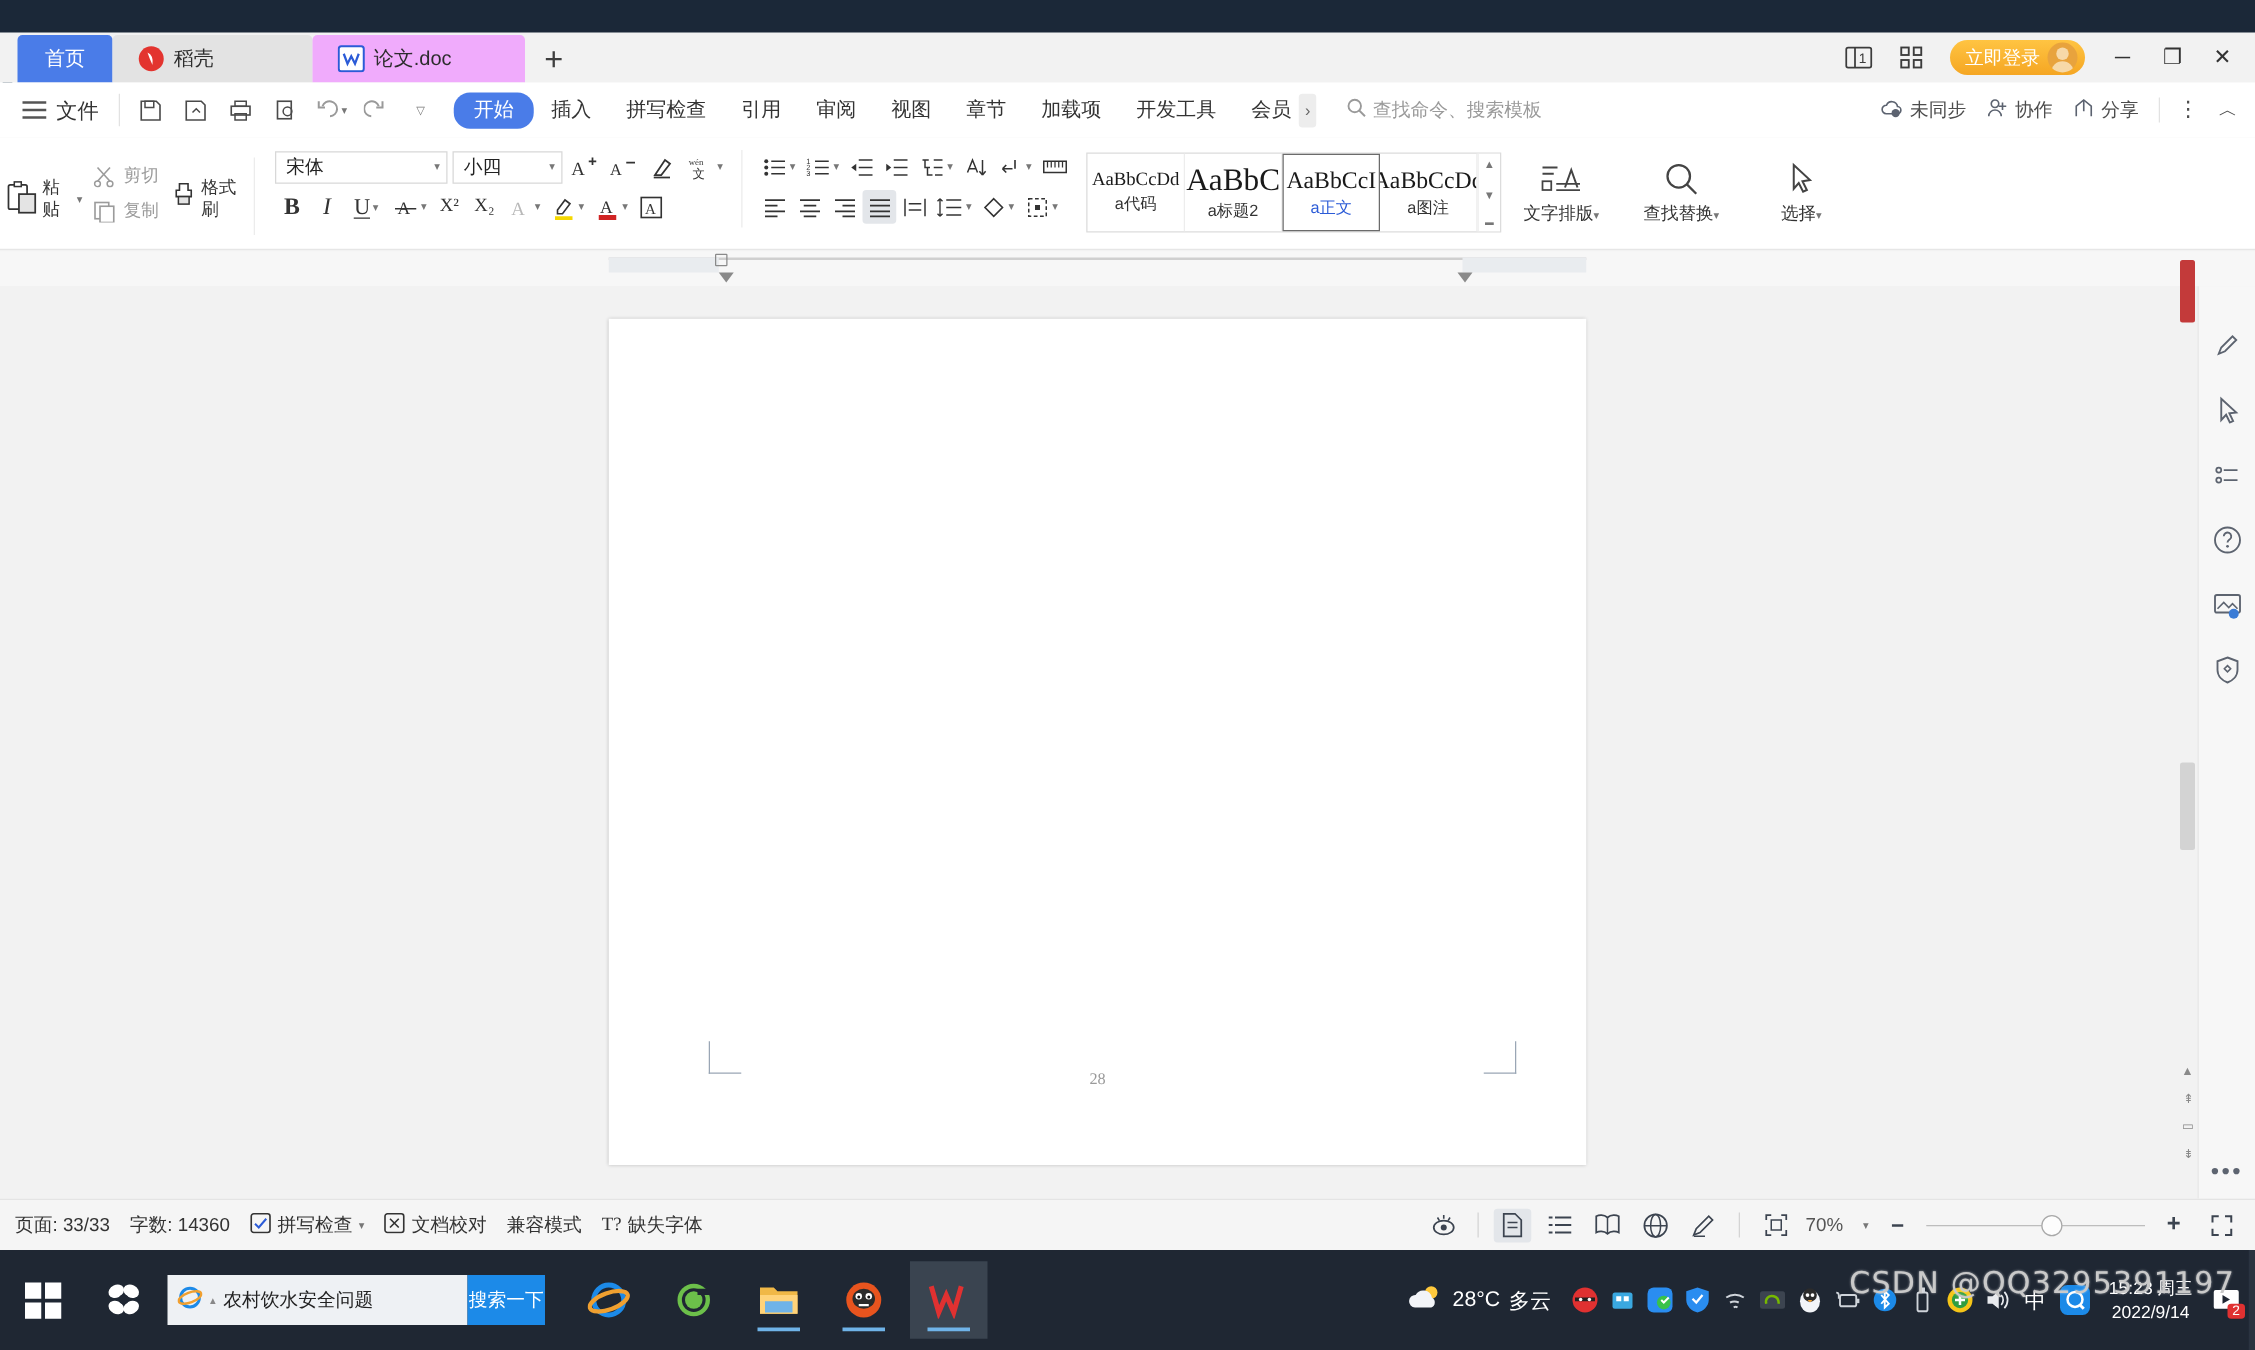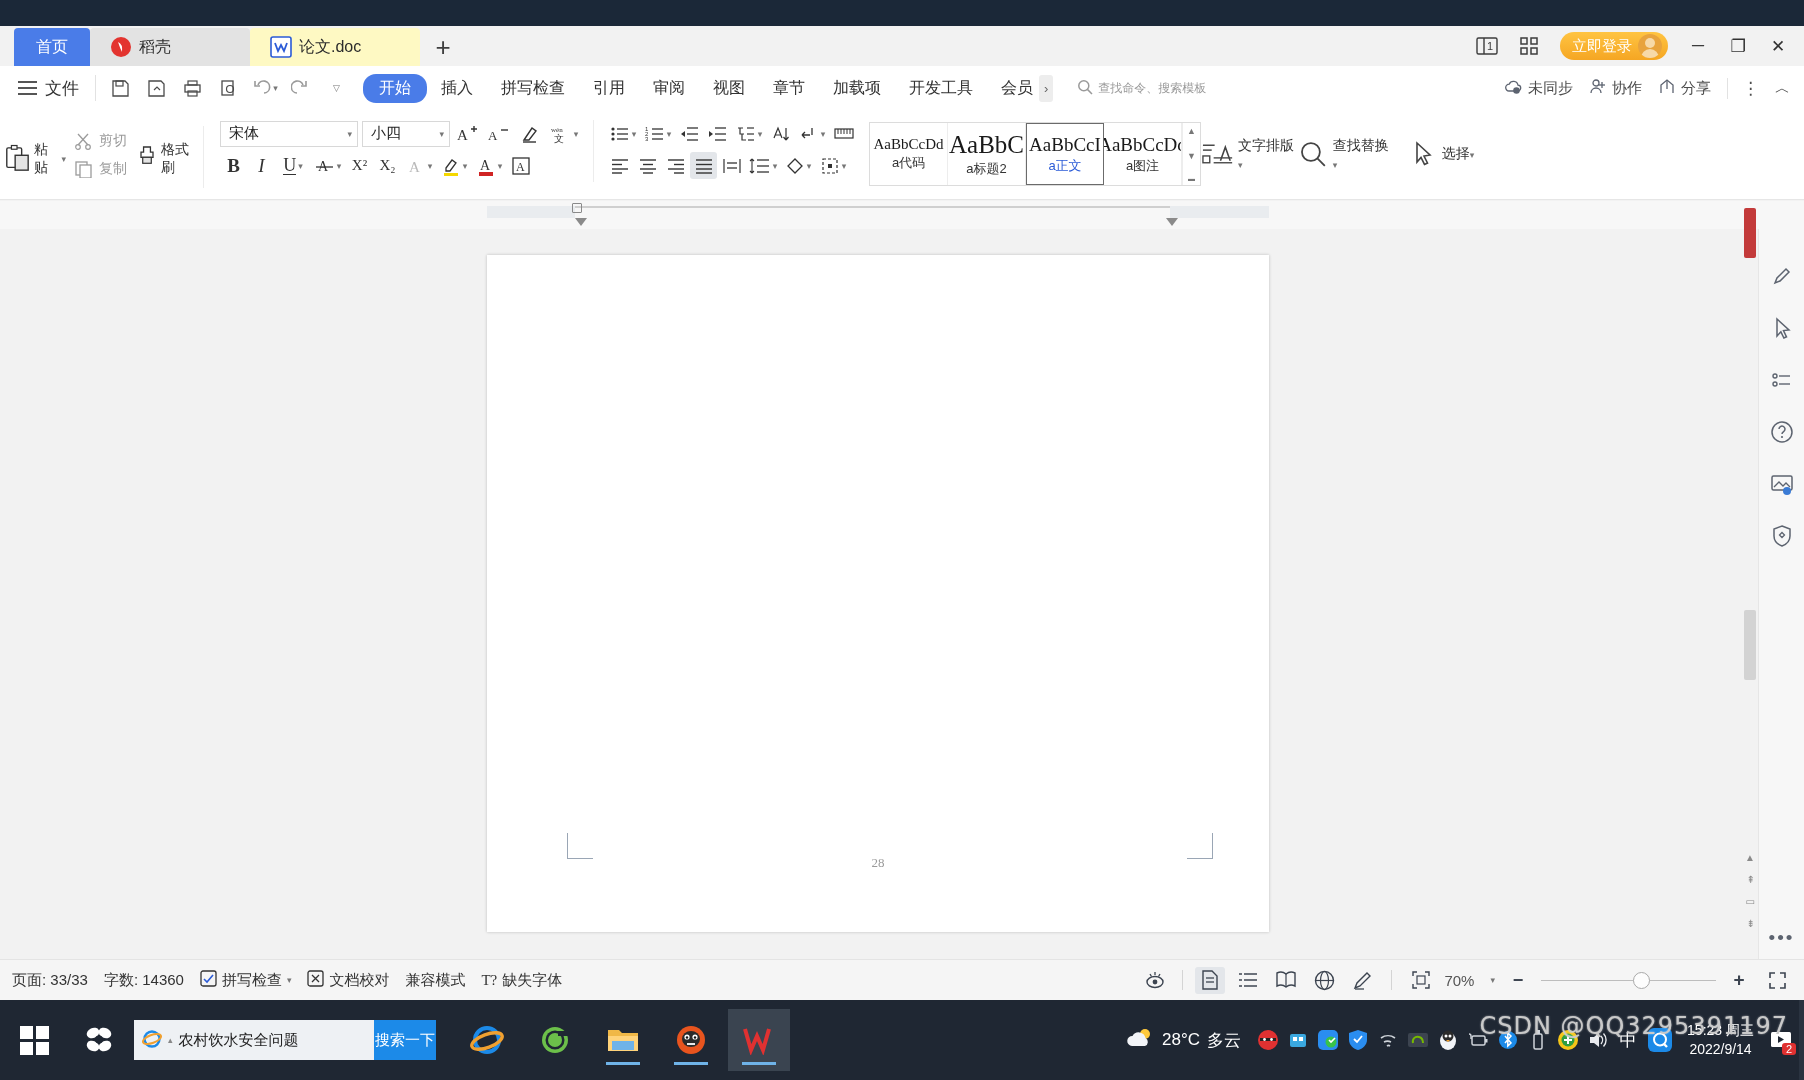--- a/index.html
+++ b/index.html
@@ -29,21 +29,21 @@
     height: 38px; display: flex; align-items: center; gap: 7px;
     padding: 0 20px; font-size: 16px; color: #2c2c2c; position: relative;
     border-top-left-radius: 4px; border-top-right-radius: 4px;
     white-space: nowrap;
   }
   .tab.home {
     background: #4a7ce8; color: #fff; margin-left: 14px;
     min-width: 76px; justify-content: center; font-size: 16px;
   }
   .tab.docer { background: #e3e3e3; min-width: 160px; }
-  .tab.active { background: #fef9c3; min-width: 170px; }
+  .tab.active { background: #f0abfc; min-width: 170px; }
   .tab-icon { width: 22px; height: 22px; display:inline-block; }
   .newtab {
     width: 46px; height: 38px; display:flex; align-items:center;
     justify-content:center; font-size: 26px; color:#3f3f3f; font-weight: 300;
   }
   .title-right {
     position: absolute; right: 0; top: 26px; height: 40px;
     display: flex; align-items: center; gap: 0px; padding-right: 6px;
   }
   .tr-btn {
@@ -83,21 +83,21 @@
   .qat { display:flex; align-items:center; gap:3px; padding-left:8px;
     border-left:1px solid #e2e2e2; margin-left:6px; height:26px;}
   .qbtn { width:33px; height:30px; display:flex; align-items:center;
     justify-content:center; color:#4a4a4a; }
   .ribbon-tabs { display:flex; align-items:center; gap:0px; margin-left: 10px;}
   .rtab { font-size:16px; color:#333; padding: 4px 14px; white-space:nowrap; }
   .rtab.sel { background:#4a7ce8; color:#fff; border-radius:13px; padding:4px 16px;}
   .vip-chev { background:#ededed; padding:6px 5px; font-size:13px; color:#666;
      border-radius:3px; margin-left:2px;}
   .searchbox { display:flex; align-items:center; gap:5px; margin-left:24px;
-     font-size:12px; color:#9a9a9a; }
+     font-size:15px; color:#9a9a9a; }
   .menubar-right { margin-left:auto; display:flex; align-items:center;
      gap:16px; padding-right:14px; font-size:15px; color:#4d4d4d; }
   .mr-item { display:flex; align-items:center; gap:5px; }
 
   
   .ribbon {
     position:absolute; left:0; top:110px; width:1804px; height:90px;
     background:#fff; border-bottom:1px solid #e6e6e6;
     display:flex; align-items:flex-start;
   }
@@ -143,21 +143,21 @@
   .gitem:last-child { border-right:none; }
   .gitem.sel { border:1px solid #6b6b6b; }
   .gprev { font-family:"Liberation Serif", serif; color:#1a1a1a;
      white-space:nowrap; }
   .gname { font-size:13px; color:#333; white-space:nowrap;}
   .gname.blue { color:#2b5bd7; }
   .gscroll { width:18px; display:flex; flex-direction:column;
      align-items:center; justify-content:space-between; padding:3px 0;
      background:#fff; border-left:1px solid #ededed; font-size:9px; color:#777;}
 
-  .rbig { display:flex; align-items:center;
+  .rbig { display:flex; flex-direction:column; align-items:center;
      justify-content:center; gap:4px; width:96px; height:76px; margin-top:6px;
      font-size:14px; color:#333;}
 
   
   .rulerbar { position:absolute; left:0; top:201px; width:1804px; height:28px;
      background:#f7f7f7; }
   .corner-L { position:absolute; left:6px; top:228px; font-size:12px; color:#888;}
   .ruler-wrap { position:absolute; left:0; top:209px; width:1804px; height:22px; }
   .rnum { position:absolute; font-size:12px; color:#5a5a5a; top:0; }
 

